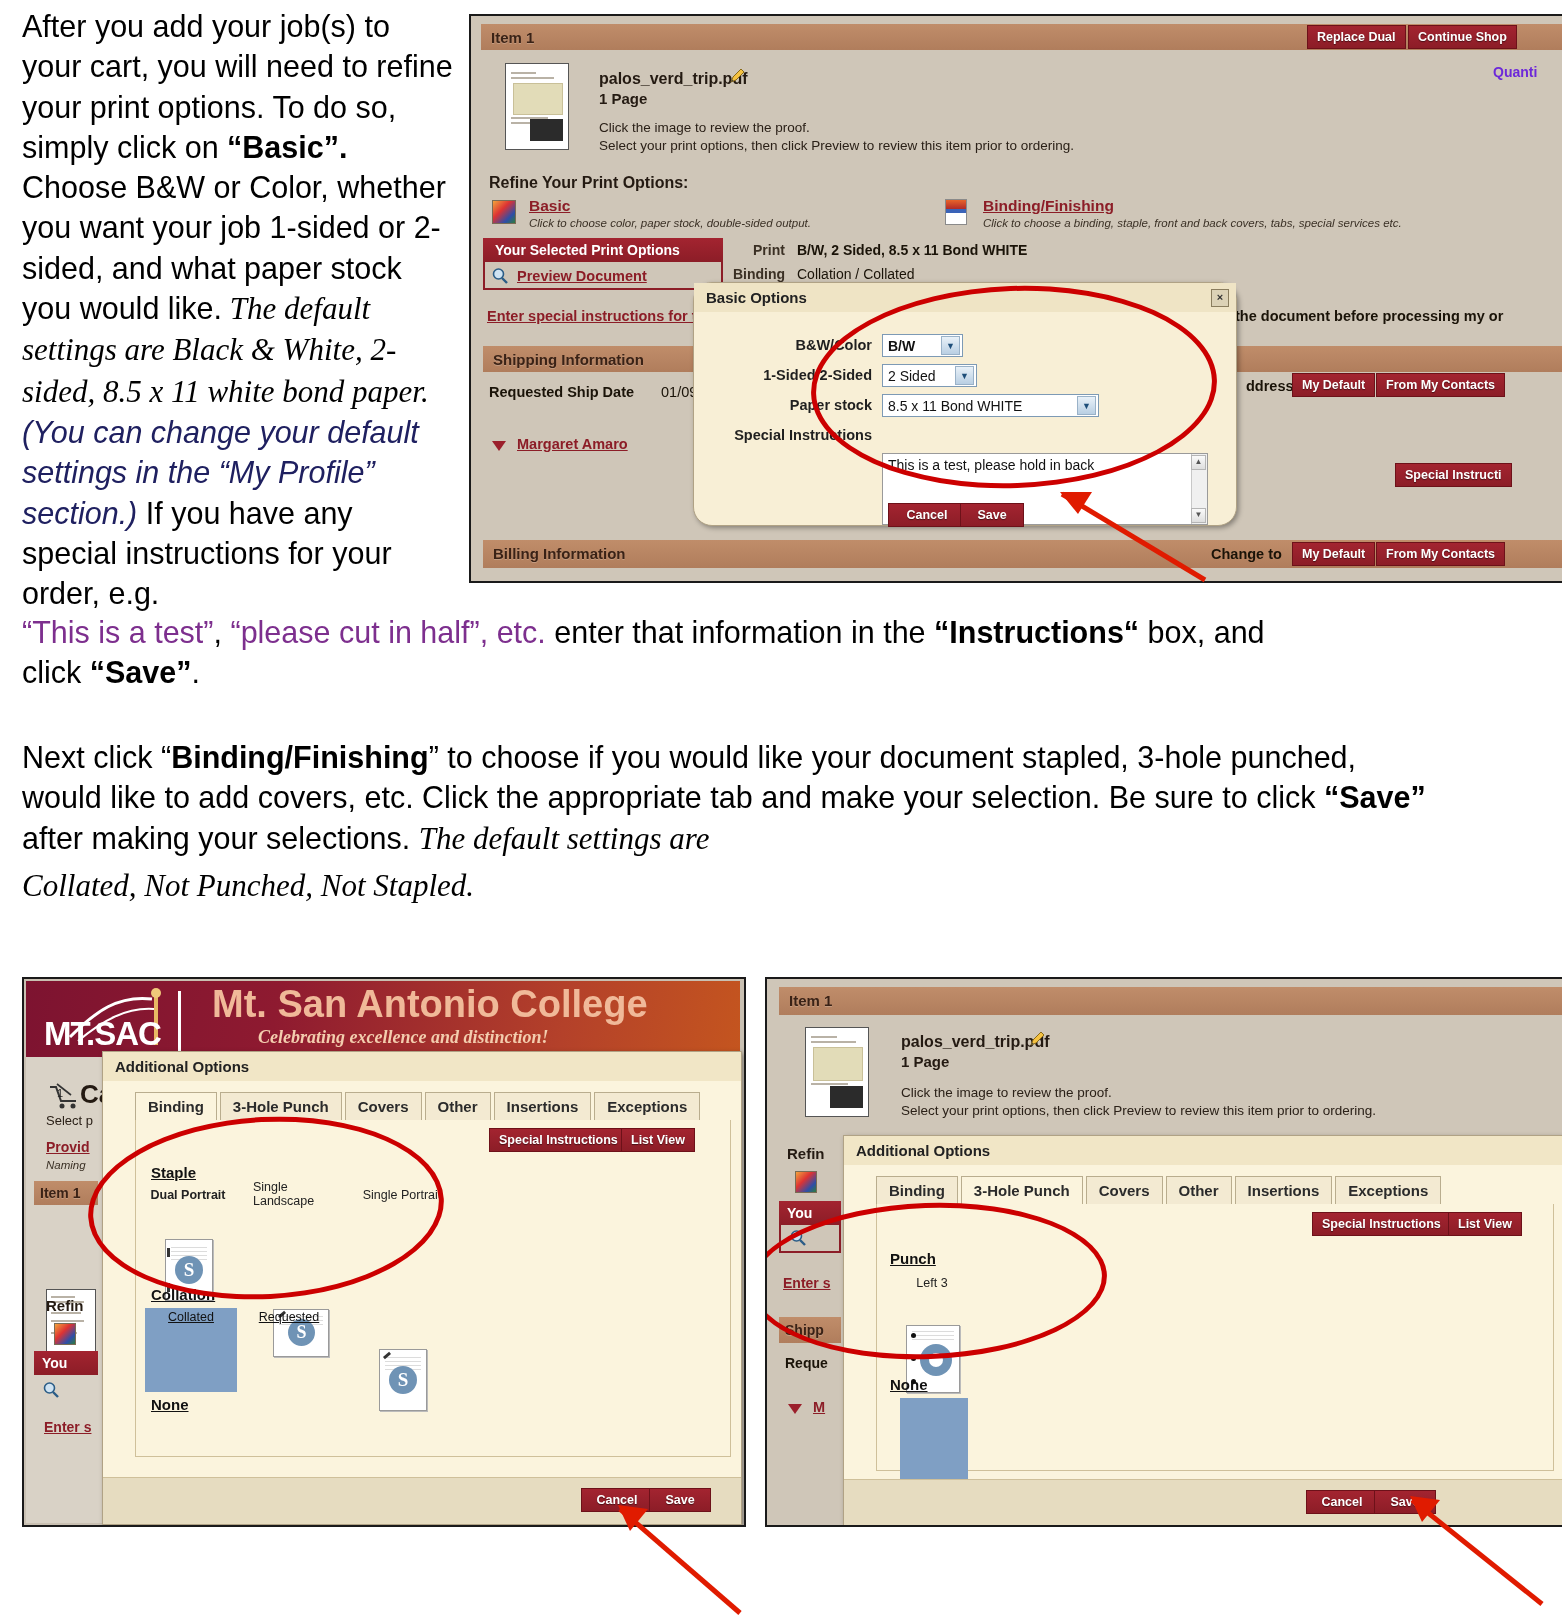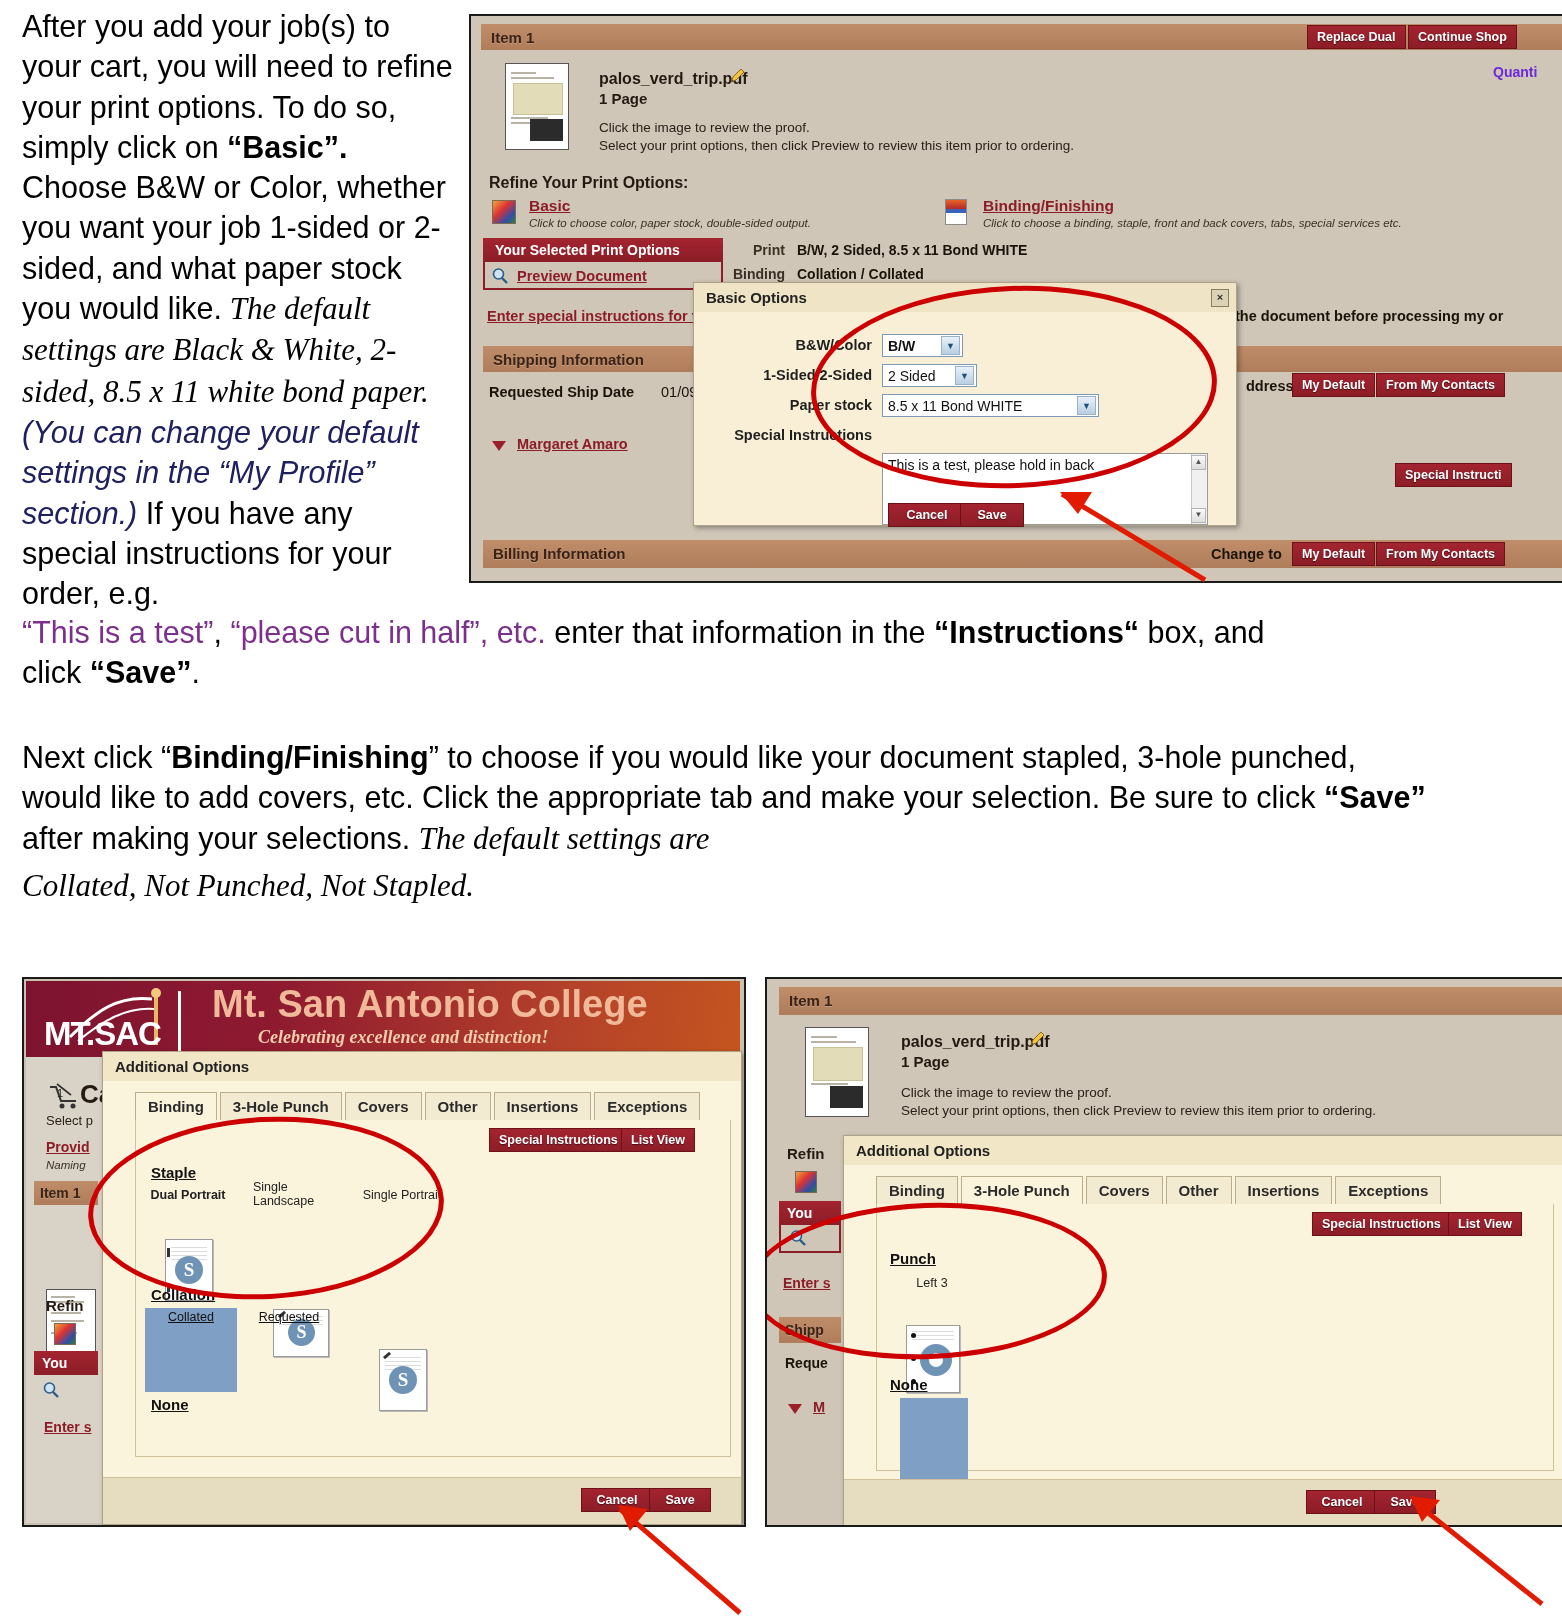--- a/index.html
+++ b/index.html
@@ -140,21 +140,21 @@
   <div class="abs" style="left:12px;top:246px;width:240px;height:28px;border-left:2px solid #8c1d27;border-right:2px solid #8c1d27;border-bottom:2px solid #8c1d27;box-sizing:border-box;"></div>
   <svg class="arrow" style="left:20px;top:251px;" width="18" height="18" viewBox="0 0 18 18">
     <circle cx="7.5" cy="7" r="5" fill="#cfe3f2" stroke="#2b5d87" stroke-width="1.6"></circle>
     <line x1="11" y1="11" x2="16" y2="16" stroke="#2b5d87" stroke-width="2.4"></line>
   </svg>
   <span class="abs lnk" style="left:46px;top:252px;font-size:14.5px;">Preview Document</span>
 
   <span class="abs" style="left:282px;top:226px;font-size:14px;font-weight:bold;color:#3b3024;">Print</span>
   <span class="abs" style="left:326px;top:226px;font-size:14px;font-weight:bold;color:#1a1308;">B/W, 2 Sided, 8.5 x 11 Bond WHITE</span>
   <span class="abs" style="left:262px;top:250px;font-size:14px;font-weight:bold;color:#3b3024;">Binding</span>
-  <span class="abs" style="left:326px;top:250px;font-size:14px;font-weight:bold;color:#1a1308;">Collation / Collated</span>
+  <span class="abs" style="left:326px;top:250px;font-size:14px;font-weight:normal;color:#1a1308;">Collation / Collated</span>
 
   <div class="abs" style="left:12px;top:286px;width:1081px;height:32px;background:#cfc6b8;"></div>
   <span class="abs lnk" style="left:16px;top:292px;font-size:14.5px;">Enter special instructions for th</span>
   <span class="abs" style="left:764px;top:292px;font-size:14.5px;font-weight:bold;color:#1a1308;">the document before processing my or</span>
 
   <div class="bar abs" style="left:12px;top:330px;width:1081px;height:26px;box-sizing:border-box;">
     <span>Shipping Information</span>
   </div>
   <div class="abs panel-bg" style="left:12px;top:356px;width:1081px;height:160px;"></div>
   <span class="abs" style="left:18px;top:368px;font-size:14.5px;font-weight:bold;color:#1a1308;">Requested Ship Date</span>
@@ -170,21 +170,21 @@
   <span class="abs lnk" style="left:46px;top:420px;font-size:14.5px;">Margaret Amaro</span>
   <span class="redbtn abs" style="left:924px;top:447px;">Special Instructi</span>
 
   <div class="bar abs" style="left:12px;top:524px;width:1081px;height:28px;box-sizing:border-box;">
     <span>Billing Information</span>
   </div>
   <span class="abs" style="left:740px;top:530px;font-size:14.5px;font-weight:bold;color:#1a1308;">Change to</span>
   <span class="redbtn abs" style="left:821px;top:526px;">My Default</span>
   <span class="redbtn abs" style="left:905px;top:526px;">From My Contacts</span>
 
-  <div class="dlg abs" style="left:222px;top:266px;width:542px;height:242px;">
+  <div class="dlg abs" style="left:222px;top:266px;width:542px;height:242px;border-radius:19px;">
     <div class="dlg-hd">
       <span>Basic Options</span>
     </div>
     <div class="abs" style="right:7px;top:6px;width:16px;height:16px;background:#dcd2b6;border:1px solid #8a7d5e;
          font-size:11px;text-align:center;line-height:14px;color:#333;font-weight:bold;">×</div>
 
     <span class="abs fld-lbl" style="left:20px;top:54px;width:158px;">B&amp;W/Color</span>
     <div class="abs sel" style="left:188px;top:51px;width:72px;font-weight:bold;">
       <span>B/W</span>
       <span class="car">▼</span>

